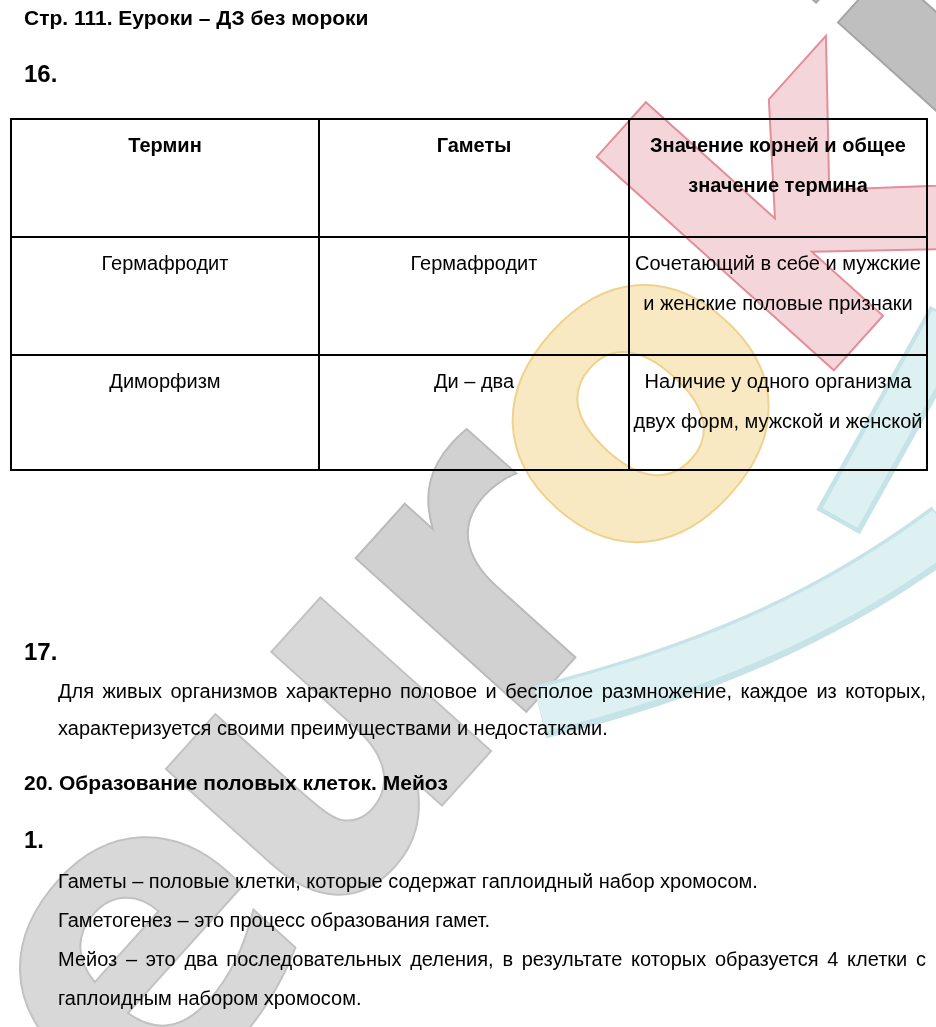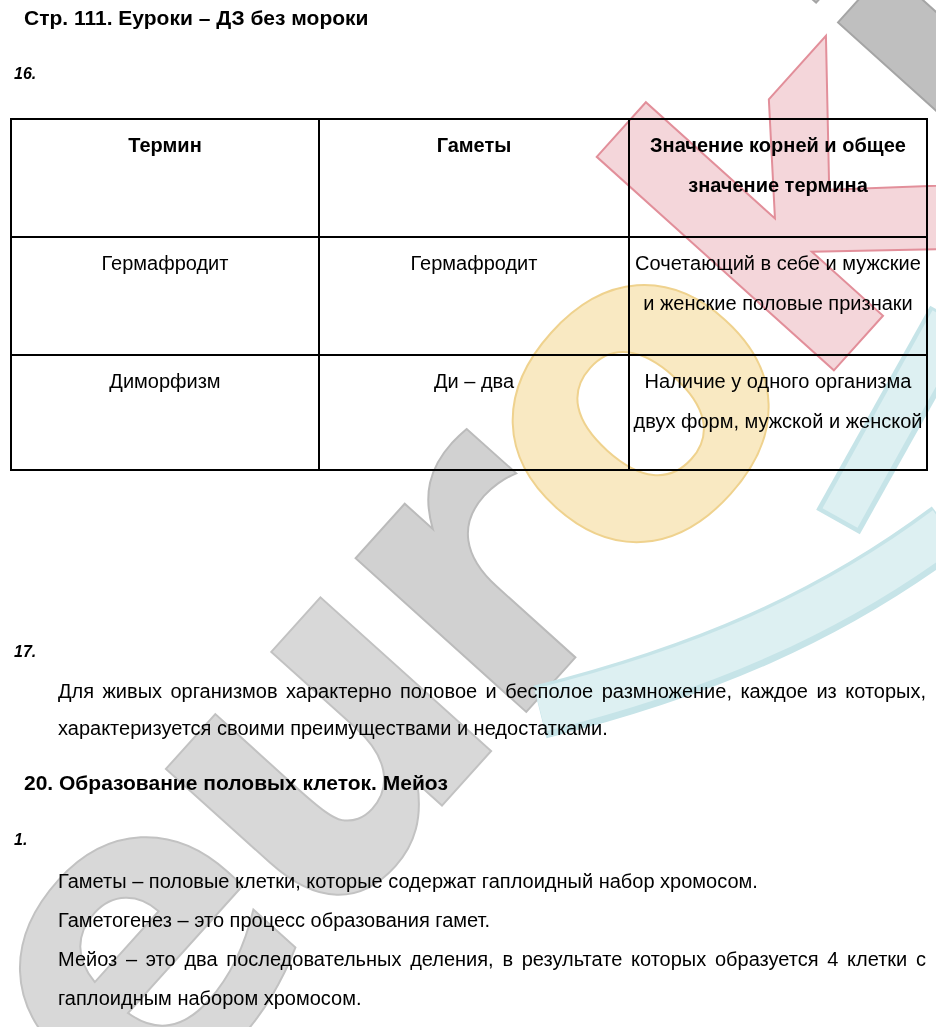--- a/index.html
+++ b/index.html
@@ -31,22 +31,22 @@
   .wm-i        { color:#bfbfbf; -webkit-text-stroke:2px #a5a5a5; }
   .wm-svg { position:absolute; left:0; top:0; }
 
   
   .content { position:absolute; inset:0; z-index:1;border-radius:13px; }
   .page-title {
     position:absolute; left:24px; top:5px;
     font-size:21px; font-weight:bold; line-height:26px;
   }
   .sec-num {
-    position:absolute; left:14px;
-    font-size:16px; font-weight:bold; line-height:26px;font-style:italic;
+    position:absolute; left:24px;
+    font-size:24px; font-weight:bold; line-height:26px;
   }
   .num16 { top:61px; }
   .num17 { top:639px; }
   .num1  { top:827px; }
   .sec-heading {
     position:absolute; left:24px; top:770px;
     font-size:21px; font-weight:bold; line-height:26px;
   }
 
   table.terms {

